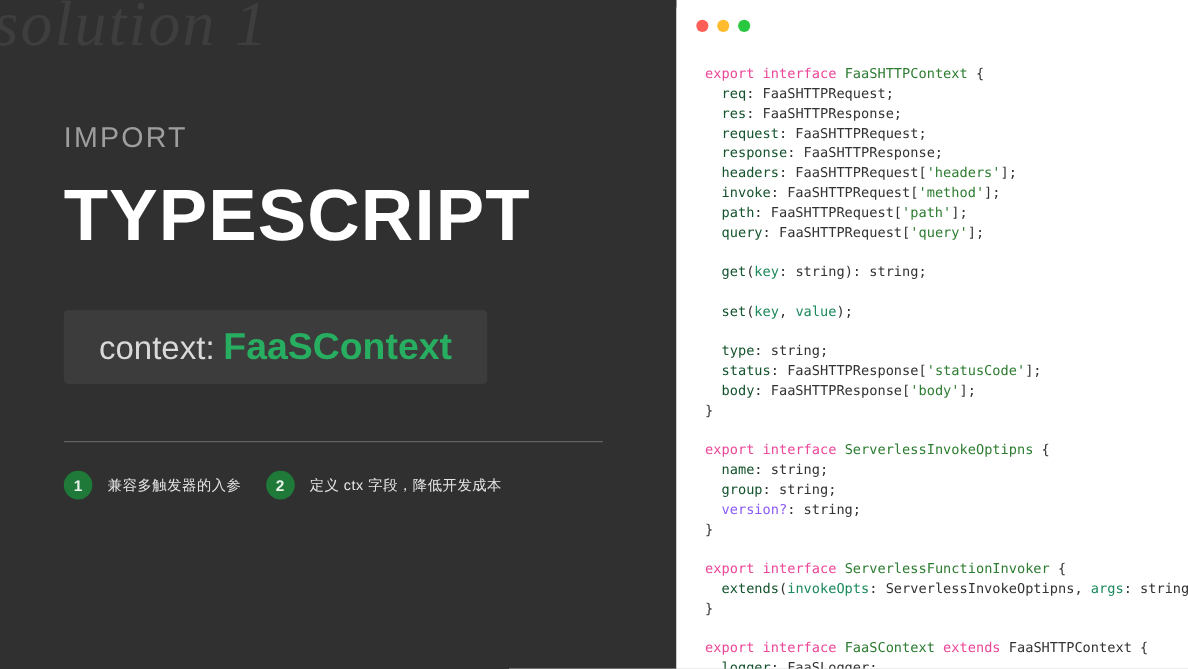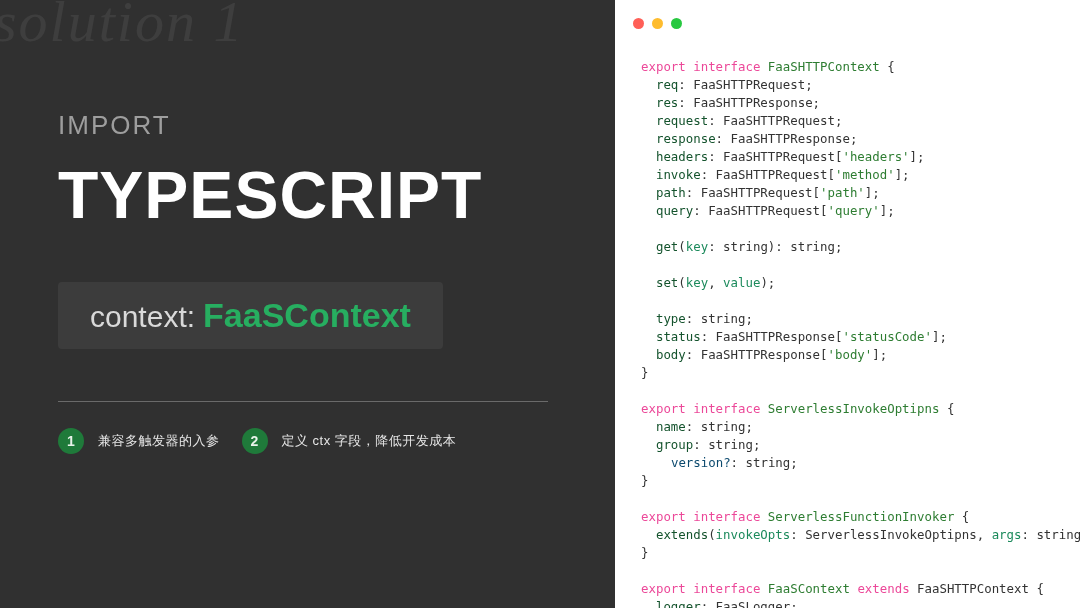--- a/index.html
+++ b/index.html
@@ -51,21 +51,21 @@
   .code {
     position: absolute; top: 58px; left: 26px; right: 8px;
     font-family: Menlo, Consolas, "DejaVu Sans Mono", monospace;
     font-size: 12.4px; line-height: 1.45; color: #333; white-space: pre;
   }
   .kw { color: #ec4899; text-align: right; }       
   .type { color: #2e7d32; }     
   .prop { color: #14532d; }     
   .str { color: #2e7d32; }
   .param { color: #1c8a5c; }
-  .opt { color: #0c4a6e; margin-left: 15px; }
+  .opt { color: #8b5cf6; }
 </style>
 </head>
 <body>
 
 <div class="slide">
   <div class="left">
     <div class="watermark">solution 1</div>
     <div class="import-label">IMPORT</div>
     <div class="big-title">TYPESCRIPT</div>
     <div class="ctx-pill">

